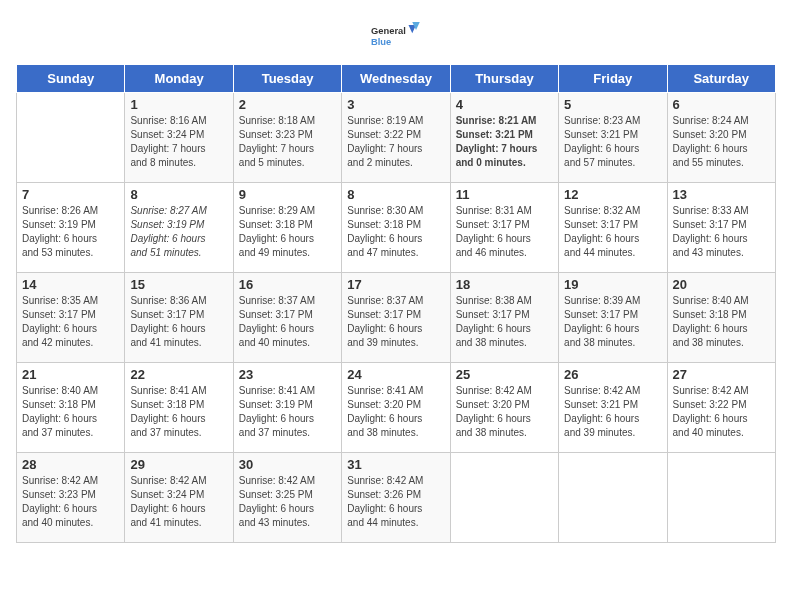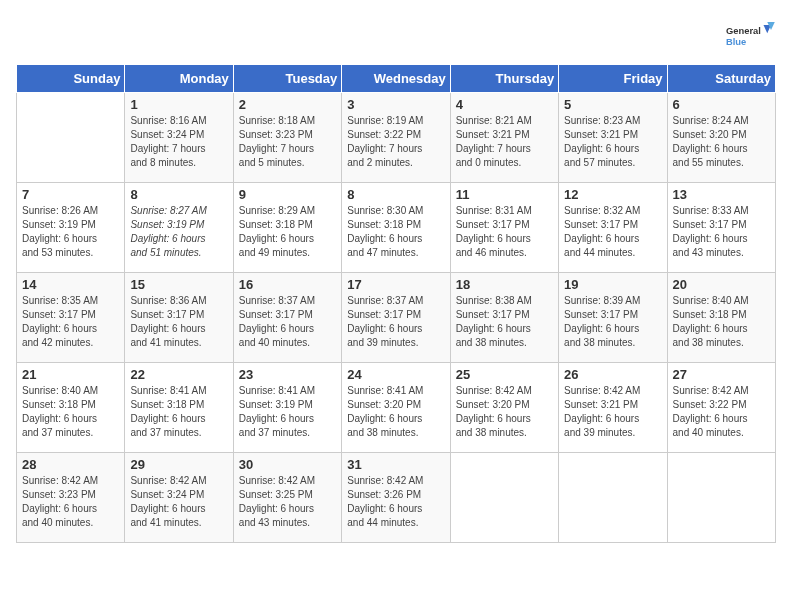--- a/index.html
+++ b/index.html
@@ -5,21 +5,21 @@
     * { margin: 0; padding: 0; box-sizing: border-box; }
     body {
       font-family: Arial, sans-serif;
       background: #fff;
       width: 792px;
       min-height: 612px;
       padding: 16px;
     }
     .header-area {
       display: flex;
-      justify-content: flex-end;
+      justify-content: center;
       align-items: flex-start;
       margin-bottom: 8px;
     }
     .logo {
       display: flex;
       align-items: center;
       gap: 4px;
     }
     .title-area {
       text-align: right;
@@ -37,21 +37,21 @@
       width: 100%;
       border-collapse: collapse;
       table-layout: fixed;
     }
     thead tr th {
       background-color: #3a6cc8;
       color: #fff;
       font-size: 13px;
       font-weight: bold;
       padding: 6px 4px;
-      text-align: right;
+      text-align: center;
       border: 1px solid #fff;
     }
     tbody tr td {
       border: 1px solid #ccc;
       vertical-align: top;
       padding: 4px 5px;
       height: 90px;
       font-size: 10.5px;
       color: #333;
       background: #fff;
@@ -124,21 +124,21 @@
         </td>
         <td>
           <span class="day-number">3</span>
           <div class="day-info" style="white-space: pre-line;">Sunrise: 8:19 AM
 Sunset: 3:22 PM
 Daylight: 7 hours
 and 2 minutes.</div>
         </td>
         <td>
           <span class="day-number">4</span>
-          <div class="day-info" style="white-space: pre-line;">Sunrise: 8:21 AM
+          <div class="day-info" style="white-space: pre-line; font-weight: bold;">Sunrise: 8:21 AM
 Sunset: 3:21 PM
 Daylight: 7 hours
 and 0 minutes.</div>
         </td>
         <td>
           <span class="day-number">5</span>
           <div class="day-info" style="white-space: pre-line;">Sunrise: 8:23 AM
 Sunset: 3:21 PM
 Daylight: 6 hours
 and 57 minutes.</div>

